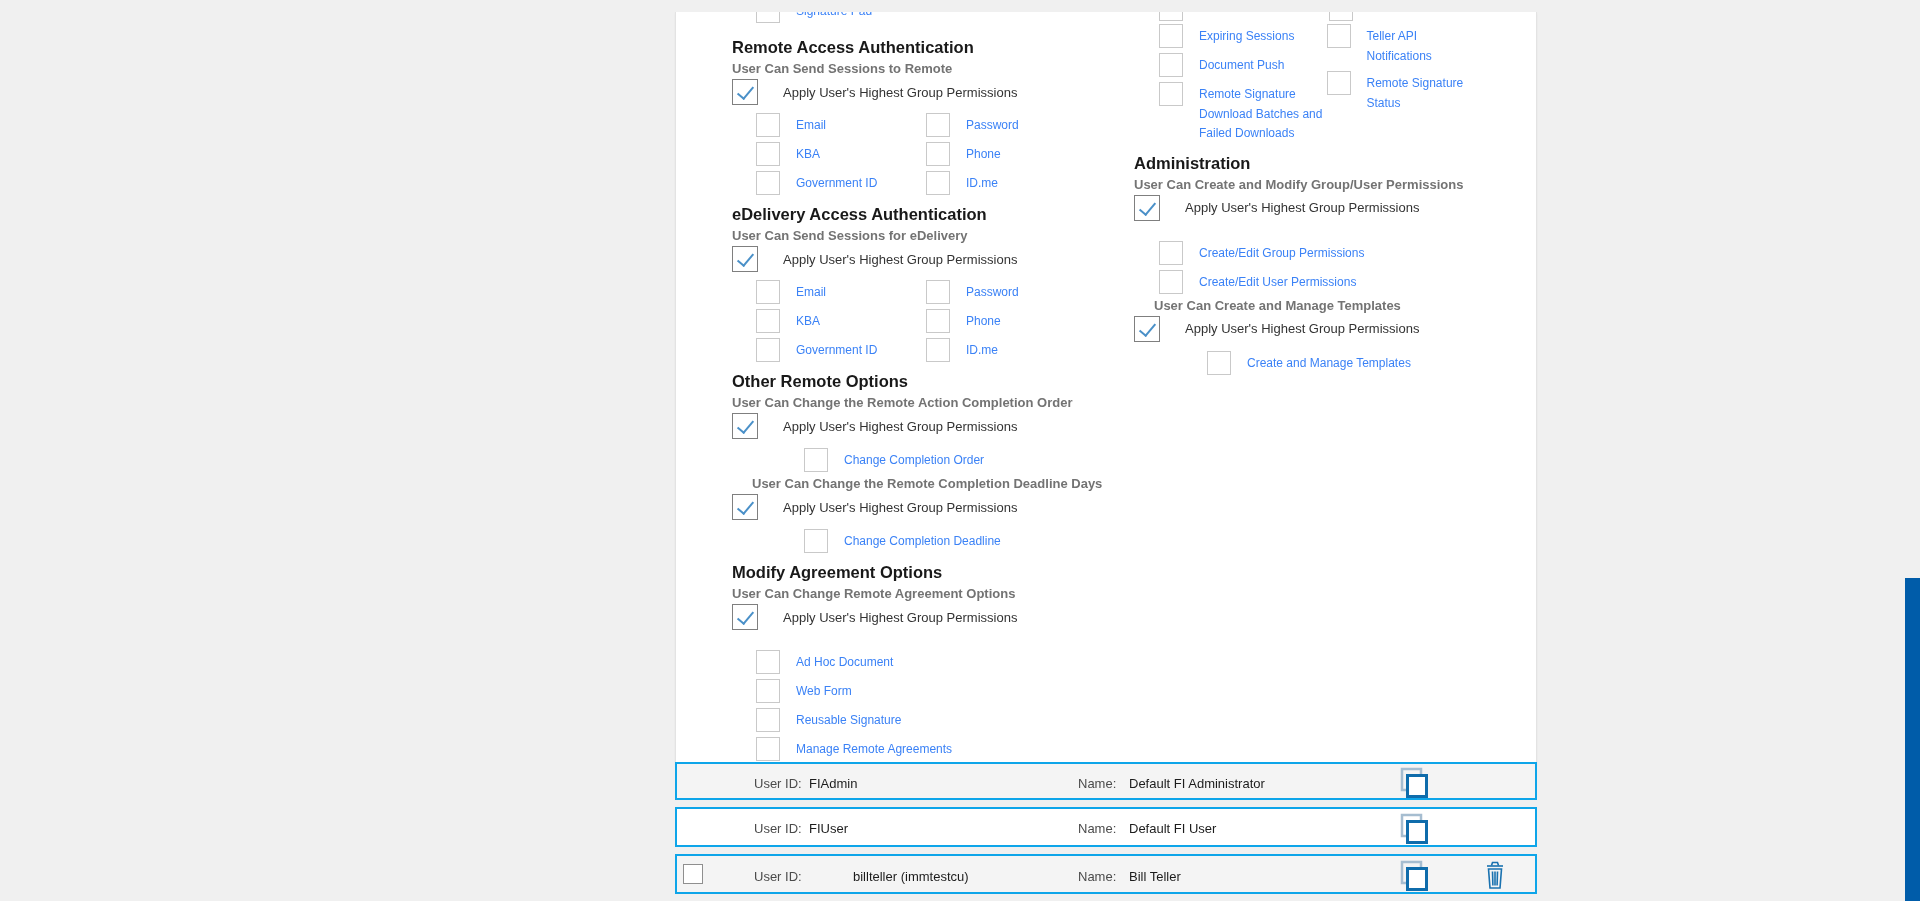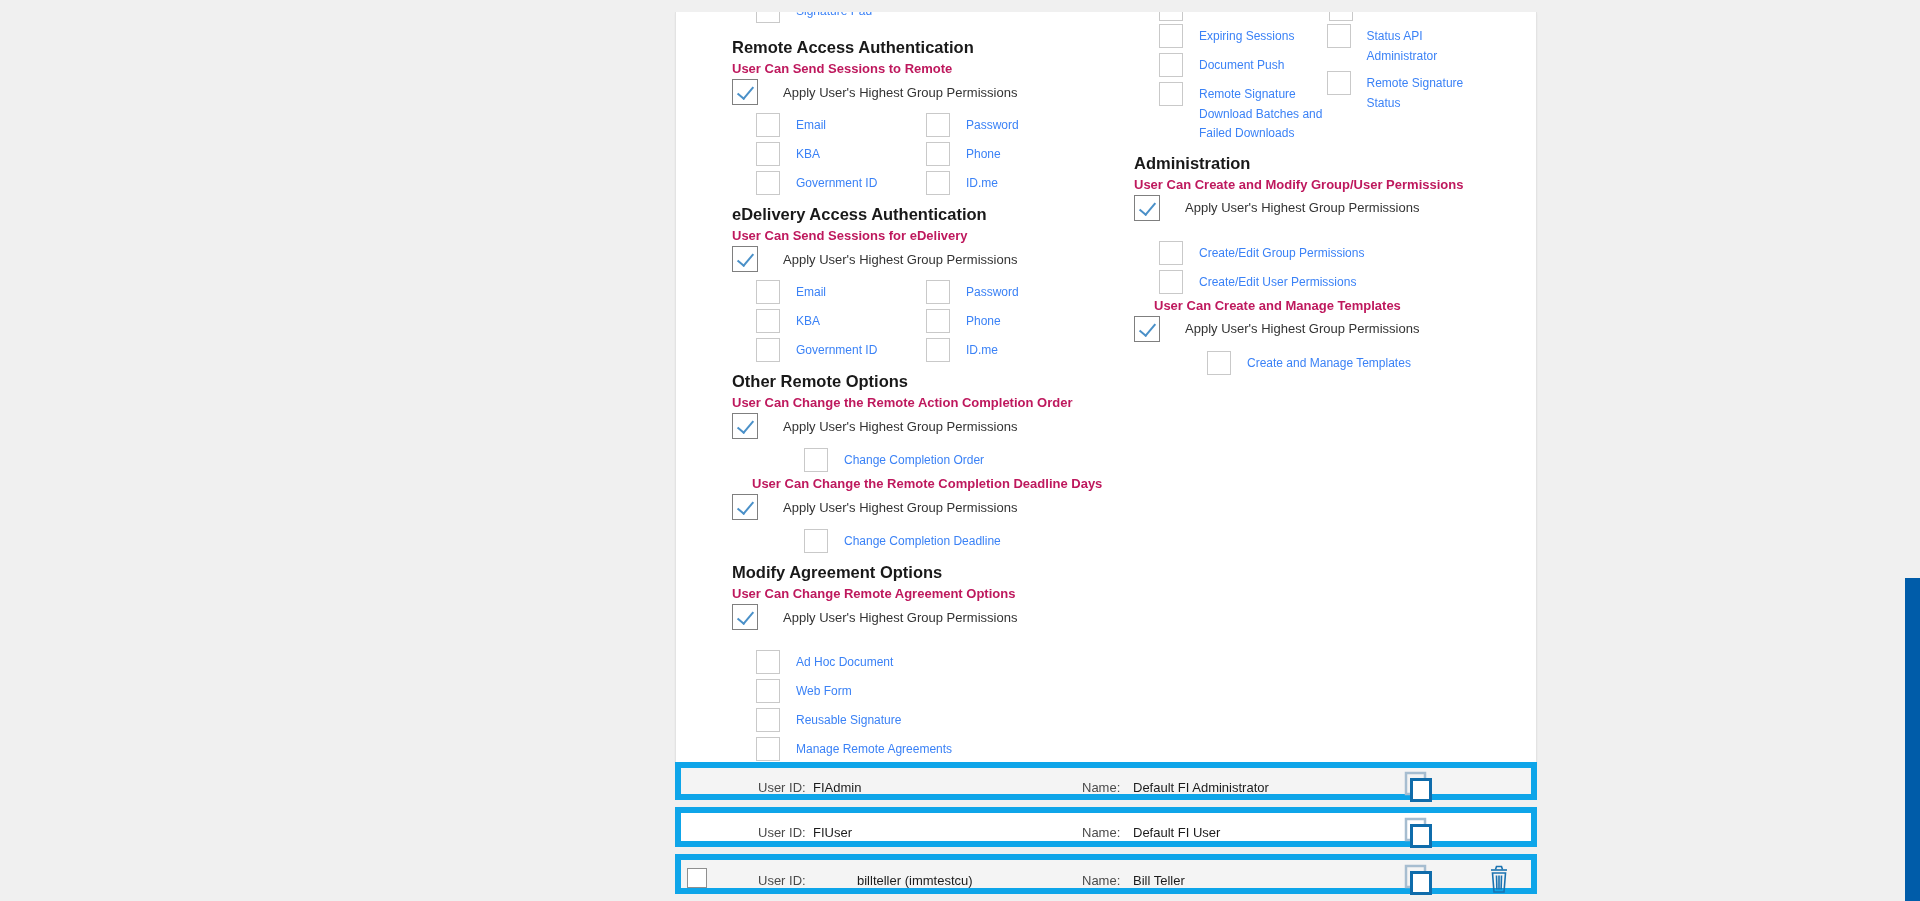--- a/index.html
+++ b/index.html
@@ -18,21 +18,21 @@
   .col { position:absolute; top:0; }
   .col-left  { left:56px;  width:390px; }
   .col-right { left:458px; width:360px; }
 
   h2.sec-title {
     font-size:16.5px; font-weight:700; color:#191919;
     line-height:19px; margin-top:10px;
   }
   h2.first { margin-top:14px; }
   h3.sub-title {
-    font-size:13px; font-weight:700; color:#be185d;
+    font-size:13px; font-weight:700; color:#737373;
     line-height:13px; margin-top:5px;
   }
   .apply-row { display:flex; align-items:center; gap:25px; margin-top:4px; }
   .apply-label { font-size:13px; color:#333333; line-height:15px; }
 
   .cb { display:inline-block; background:#fff; flex-shrink:0; position:relative; }
   .apply-cb  { width:26px; height:26px; border:1px solid #7f7f7f; }
   .option-cb { width:24px; height:24px; border:1px solid #c9c9c9; }
   .cb.checked::after {
     content:""; position:absolute; left:8px; top:3px; width:7px; height:14px;
@@ -55,21 +55,21 @@
   .partial-right .cb.p1 { left:25px; }
   .partial-right .cb.p2 { left:195px; }
   .col-right .opt-grid { margin-left:25px; margin-top:2px; }
   .col-right .opt-stack, .col-right .opt-single { margin-left:25px; }
   .col-right .opt-col { width:170px; }
   .nw1 .opt-label { max-width:126px; }
   .nw2 .opt-label { max-width:115px; }
 
   .user-row {
     position:absolute; left:675px; width:862px;
-    border:6px solid #0ea5e9; background:#f4f4f4;
+    border:2px solid #0ea5e9; background:#f4f4f4;
   }
   .user-row.white { background:#ffffff; }
   .user-row .txt { position:absolute; top:13px; font-size:13px; line-height:14px; white-space:nowrap; }
   .user-row .lbl { color:#4b4b4b; }
   .user-row .val { color:#1c1c1c; }
   .pos-uid-l { left:77px; }  .pos-uid-v { left:132px; }
   .pos-nm-l  { left:401px; } .pos-nm-v  { left:452px; }
   .row-cb {
     position:absolute; left:6px; top:8px; width:20px; height:20px;
     border:1px solid #8f8f8f; background:#fff;
@@ -236,21 +236,21 @@
             <span class="opt-label">Document Push</span>
           </div>
         <div class="opt-row">
             <span class="cb option-cb"></span>
             <span class="opt-label">Remote Signature Download Batches and Failed Downloads</span>
           </div>
       </div>
       <div class="opt-col nw2">
         <div class="opt-row">
             <span class="cb option-cb"></span>
-            <span class="opt-label">Status API Administrator</span>
+            <span class="opt-label">Teller API Notifications</span>
           </div>
         <div class="opt-row">
             <span class="cb option-cb"></span>
             <span class="opt-label">Remote Signature Status</span>
           </div>
       </div>
     </div>
 
     <h2 class="sec-title">Administration</h2>
     <h3 class="sub-title">User Can Create and Modify Group/User Permissions</h3>

